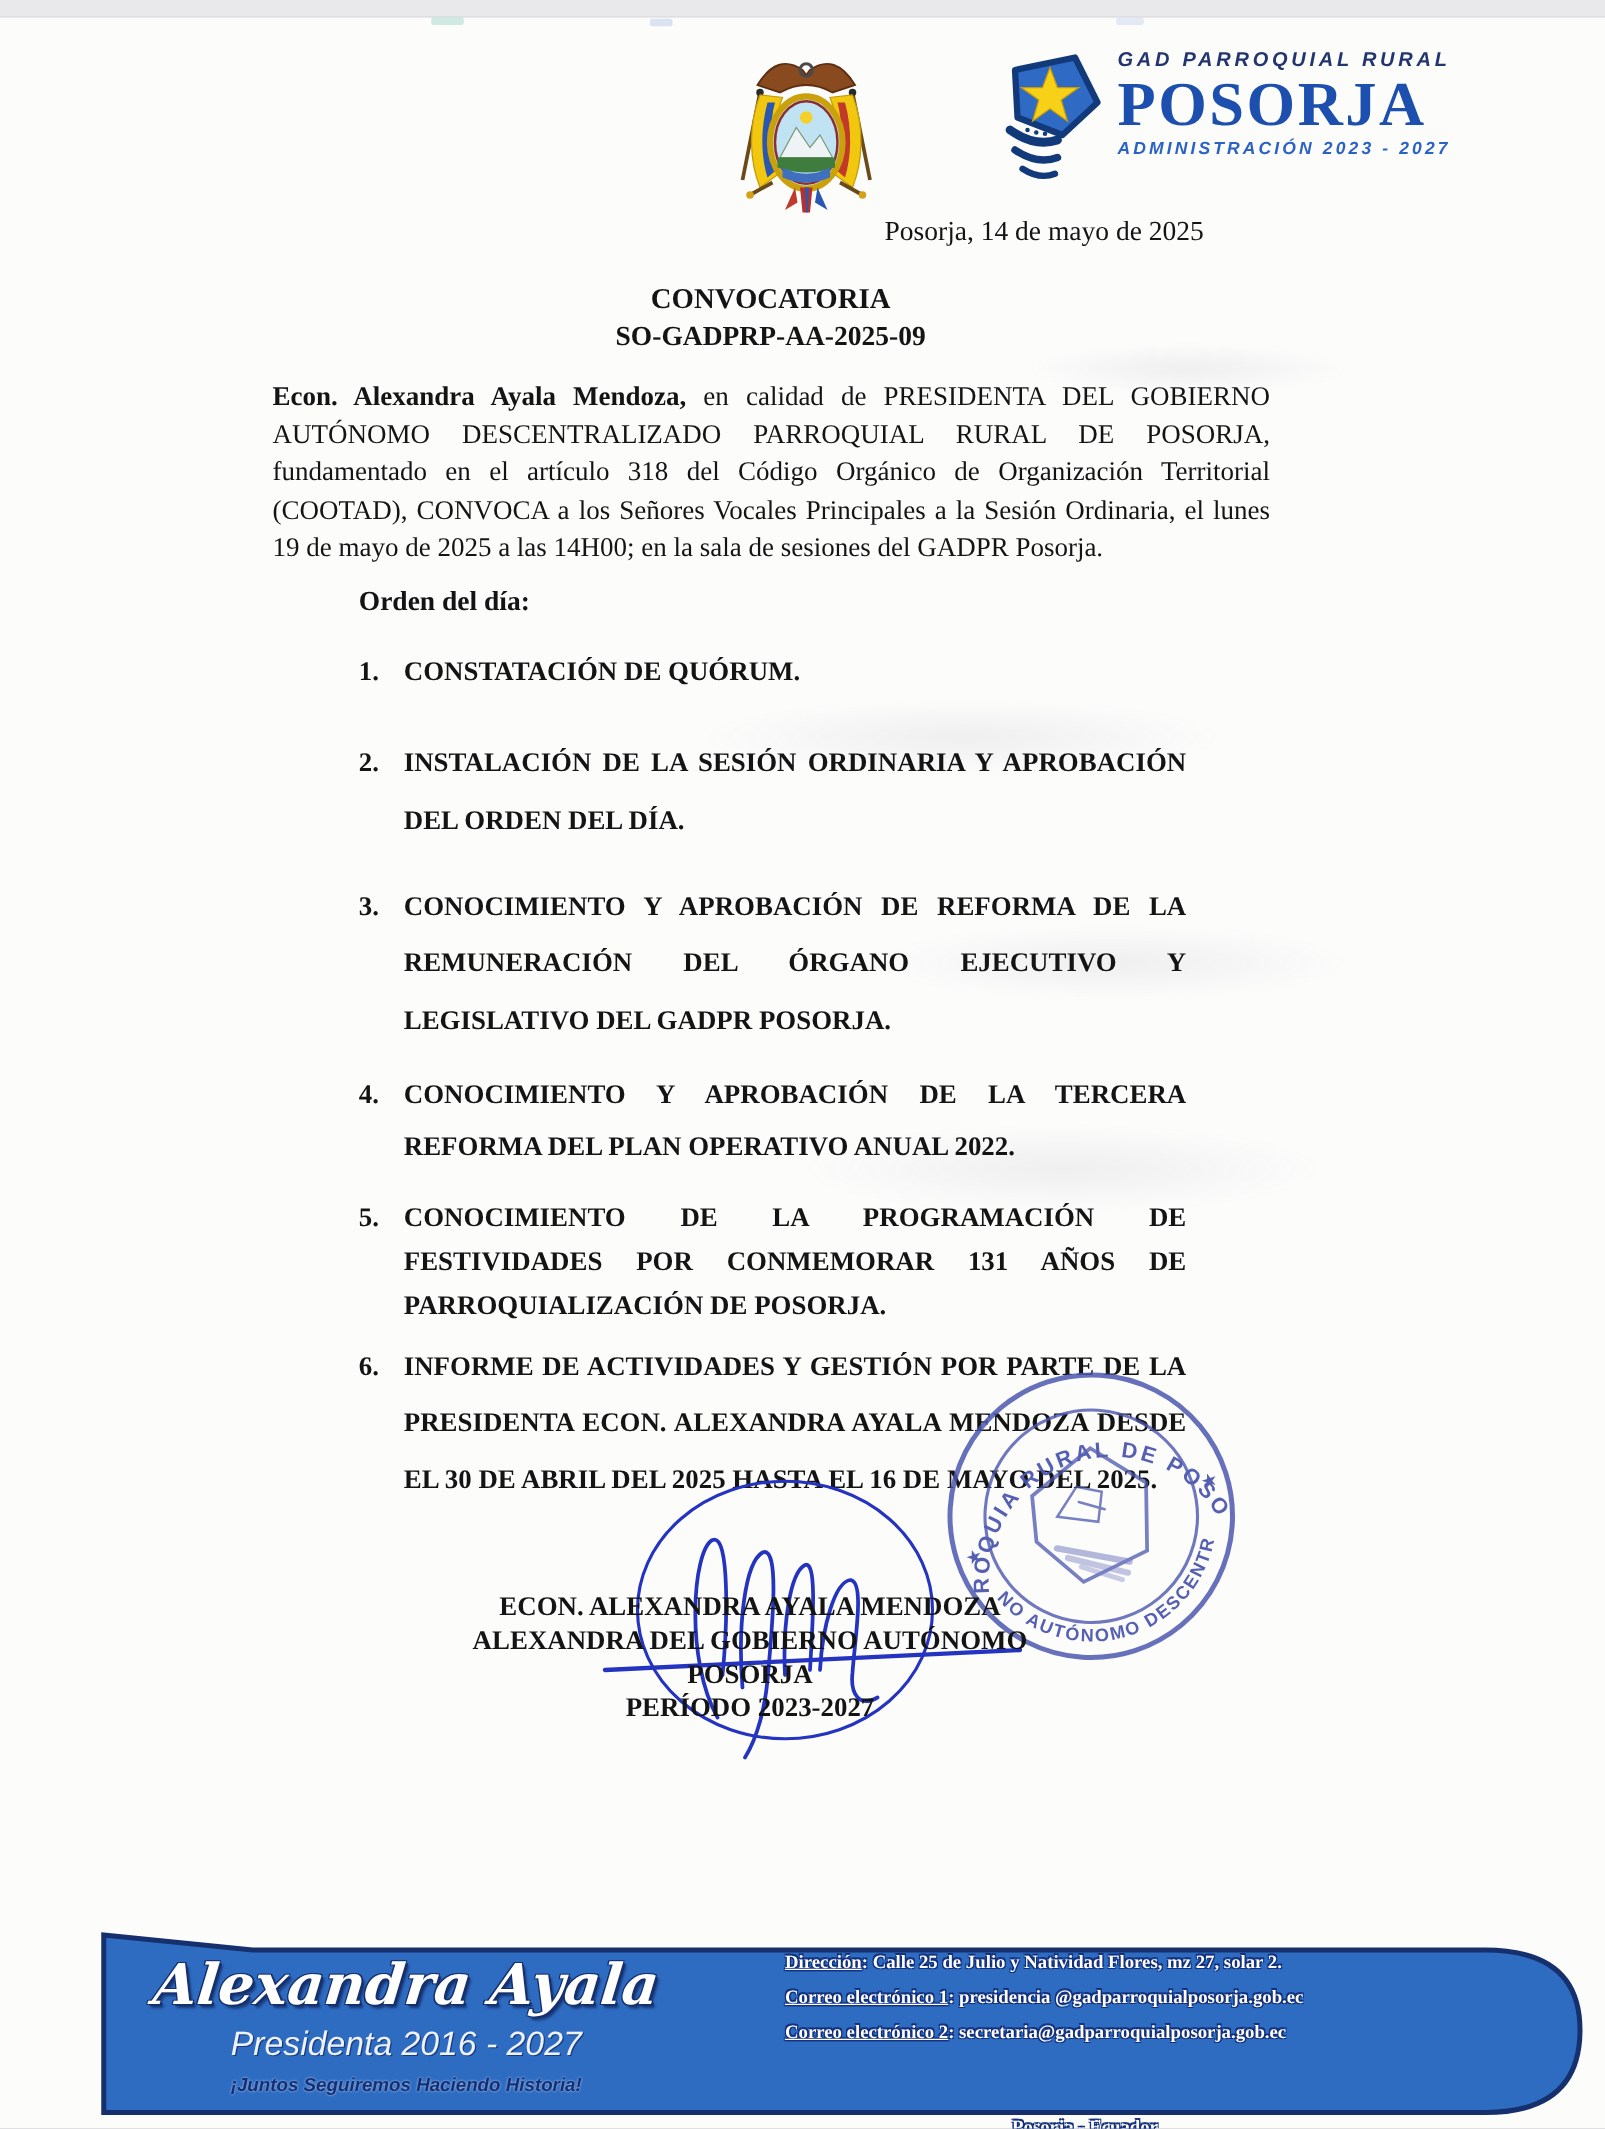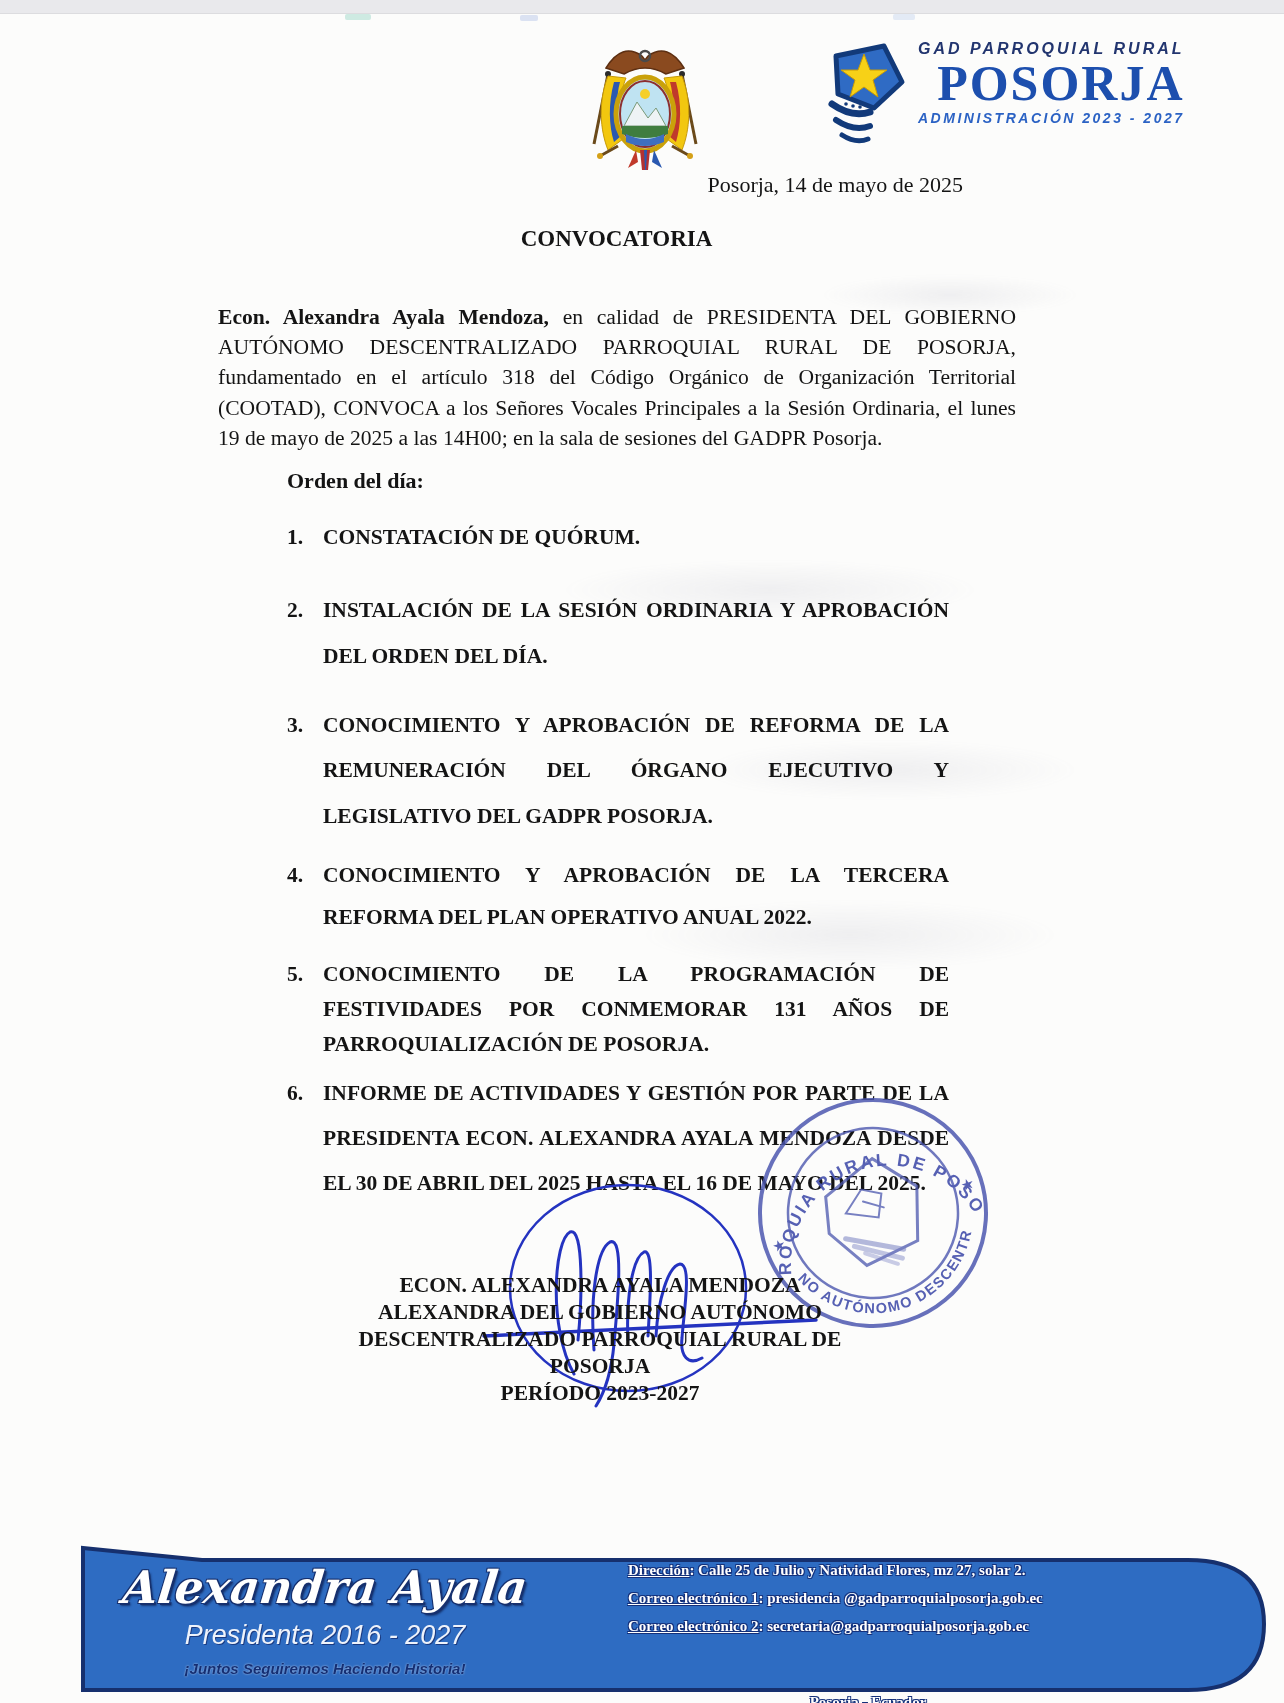--- a/index.html
+++ b/index.html
@@ -7,21 +7,21 @@
     position:relative;width:1284px;height:1703px;margin:0 auto;
     background:#fcfcfb;overflow:hidden;
     font-family:"Liberation Serif","DejaVu Serif",serif;color:#141414;
   }
   .scan-strip{position:absolute;top:0;left:0;right:0;height:13px;background:#e9e9ec;border-bottom:1px solid #dcdcdf;}
   .speck{position:absolute;height:6px;border-radius:2px;opacity:.5;}
   .smudge{position:absolute;background:radial-gradient(ellipse at center,rgba(125,125,150,.10),rgba(125,125,150,0) 70%);filter:blur(2px);}
 
   
   .coat{position:absolute;left:578px;top:34px;}
-  .brand{position:absolute;left:818px;top:40px;display:flex;align-items:flex-start;text-align:right;}
+  .brand{position:absolute;left:794px;top:40px;display:flex;align-items:flex-start;}
   .brand-shield{margin-top:2px;}
   .brand-text{margin-left:8px;font-family:"Liberation Sans","DejaVu Sans",sans-serif;}
   .brand-top{font-size:16px;font-weight:bold;letter-spacing:3px;color:#22356f;font-style:italic;}
   .brand-name{font-size:50px;line-height:50px;font-weight:bold;letter-spacing:2px;color:#1d4fae;font-family:"Liberation Serif",serif;}
   .brand-sub{font-size:14px;font-weight:bold;letter-spacing:2.5px;color:#2b62c4;font-style:italic;margin-top:2px;}
 
   
   .dateline{position:absolute;left:218px;top:172px;width:745px;text-align:right;font-size:22px;}
   .titles{position:absolute;left:218px;top:224px;width:797px;text-align:center;font-weight:bold;}
   .titles .t1{font-size:23px;line-height:30px;}
@@ -124,20 +124,21 @@
     <div class="brand-text">
       <div class="brand-top">GAD PARROQUIAL RURAL</div>
       <div class="brand-name">POSORJA</div>
       <div class="brand-sub">ADMINISTRACIÓN 2023 - 2027</div>
     </div>
   </div>
 
   <div class="dateline">Posorja, 14 de mayo de 2025</div>
   <div class="titles">
     <div class="t1">CONVOCATORIA</div>
+    <div class="t2">SO-GADPRP-AA-2025-09</div>
   </div>
 
   <p class="intro"><b>Econ. Alexandra Ayala Mendoza,</b><span> en calidad de PRESIDENTA DEL GOBIERNO AUTÓNOMO DESCENTRALIZADO PARROQUIAL RURAL DE POSORJA, fundamentado en el artículo 318 del Código Orgánico de Organización Territorial (COOTAD), CONVOCA a los Señores Vocales Principales a la Sesión Ordinaria, el lunes 19 de mayo de 2025 a las 14H00; en la sala de sesiones del GADPR Posorja.</span></p>
 
   <div class="agenda-heading">Orden del día:</div>
   <div class="agenda">
     <div class="agenda-item it1">
       <span class="num">1.</span>
       <span class="txt">CONSTATACIÓN DE QUÓRUM.</span>
     </div>
@@ -194,21 +195,20 @@
     <g fill="none" stroke="#2433c0" stroke-linecap="round">
       <ellipse cx="152" cy="110" rx="118" ry="103" stroke-width="2.5"></ellipse>
       <path stroke-width="3" d="M98,196 C72,150 78,62 94,54 C108,48 106,122 102,162 M118,172 C114,122 120,72 134,64 C148,58 142,122 138,166 C136,188 130,212 120,228 M152,162 C150,122 156,80 168,74 C178,70 174,122 172,158 M180,158 C182,122 192,88 204,86 C216,86 208,132 206,160 C204,178 212,188 226,180"></path>
       <path stroke-width="3.5" d="M8,158 L340,142"></path>
     </g>
   </svg>
 
   <div class="sig-block">
     <div>ECON. ALEXANDRA AYALA MENDOZA</div>
     <div>ALEXANDRA DEL GOBIERNO AUTÓNOMO</div>
-    <div>DESCENTRALIZADO PARROQUIAL RURAL DE</div>
     <div>POSORJA</div>
     <div>PERÍODO 2023-2027</div>
   </div>
 
   <div class="footer">
     <svg class="footer-bg" width="1190" height="152" viewBox="0 0 1190 152">
       <path d="M3,6 L122,18 L1108,18 Q1184,18 1184,82 Q1184,148 1108,148 L3,148 Z" fill="#2e6cc2" stroke="#16306e" stroke-width="4"></path>
       <path d="M122,18 L1108,18" stroke="#16306e" stroke-width="2" opacity="0.6"></path>
     </svg>
     <div class="footer-left">

